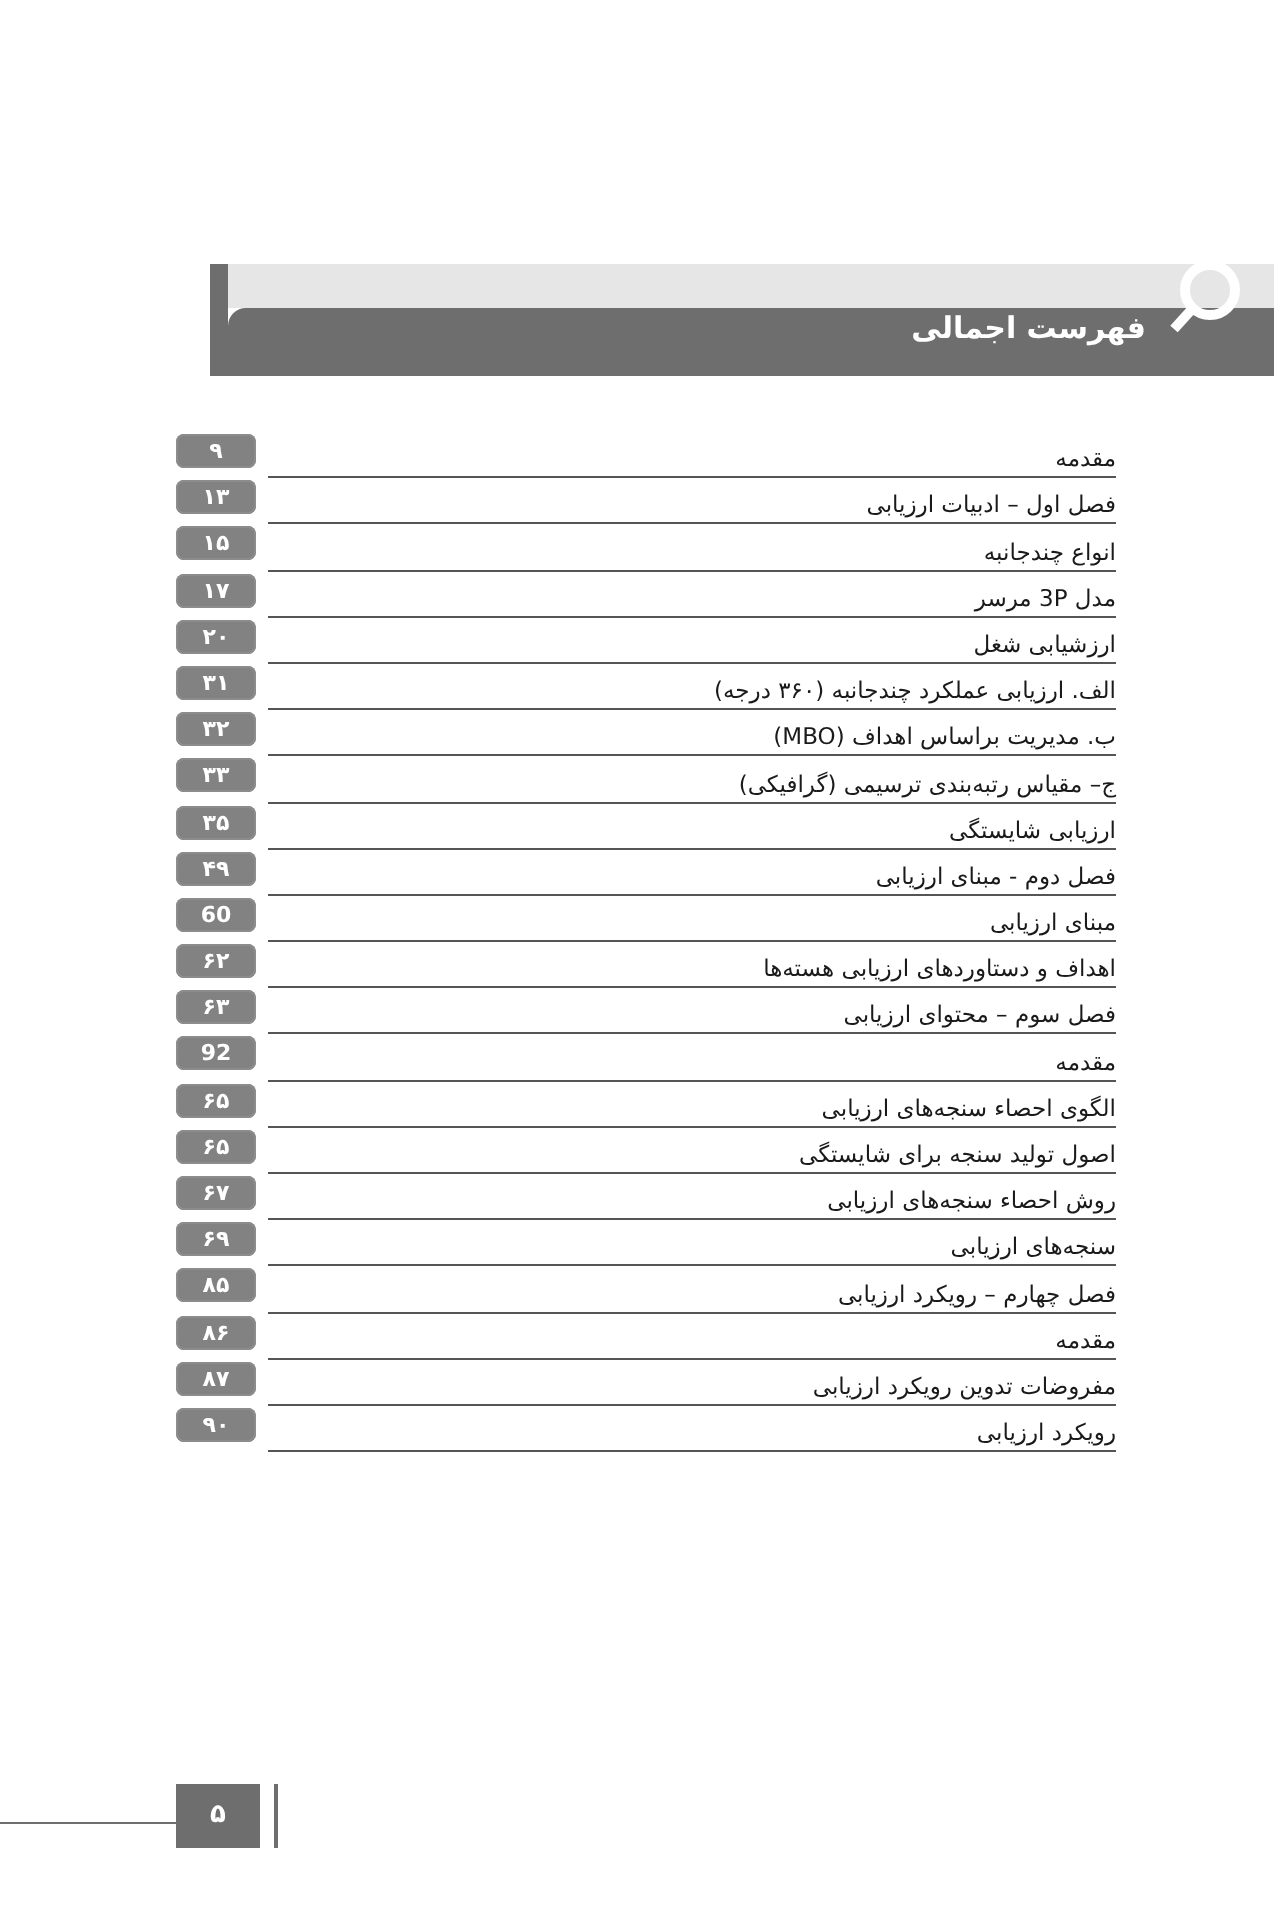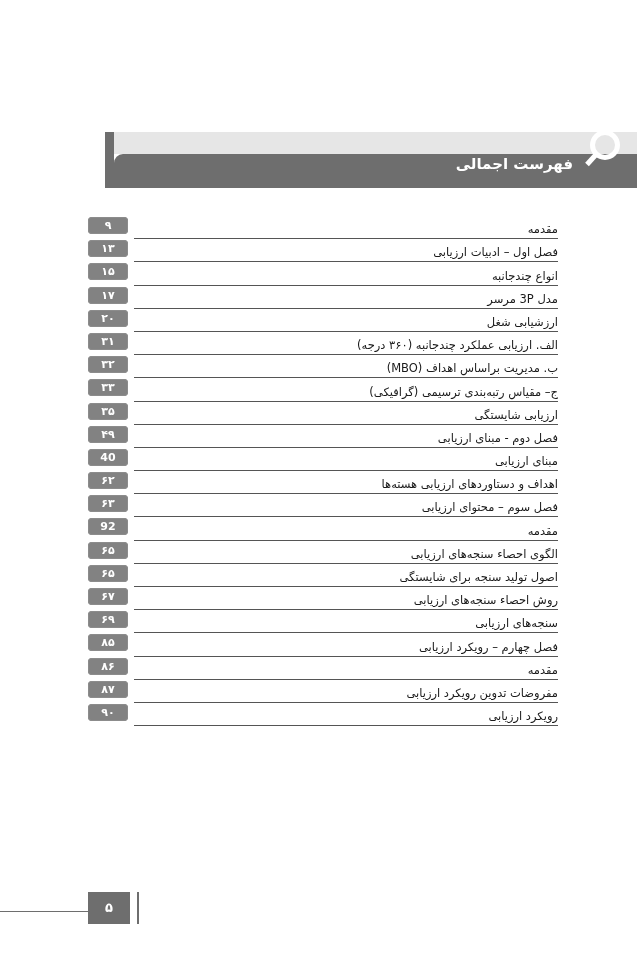--- a/index.html
+++ b/index.html
@@ -238,21 +238,21 @@
       <div class="toc-line"></div>
     </div>
 
     <div class="toc-row">
       <div class="toc-badge">۴۹</div>
       <div class="toc-label">فصل دوم - مبنای ارزیابی</div>
       <div class="toc-line"></div>
     </div>
 
     <div class="toc-row">
-      <div class="toc-badge">40</div>
+      <div class="toc-badge">60</div>
       <div class="toc-label">مبنای ارزیابی</div>
       <div class="toc-line"></div>
     </div>
 
 
 
 
     <div class="toc-row">
       <div class="toc-badge">۶۲</div>
       <div class="toc-label">اهداف و دستاوردهای ارزیابی هسته‌ها</div>

